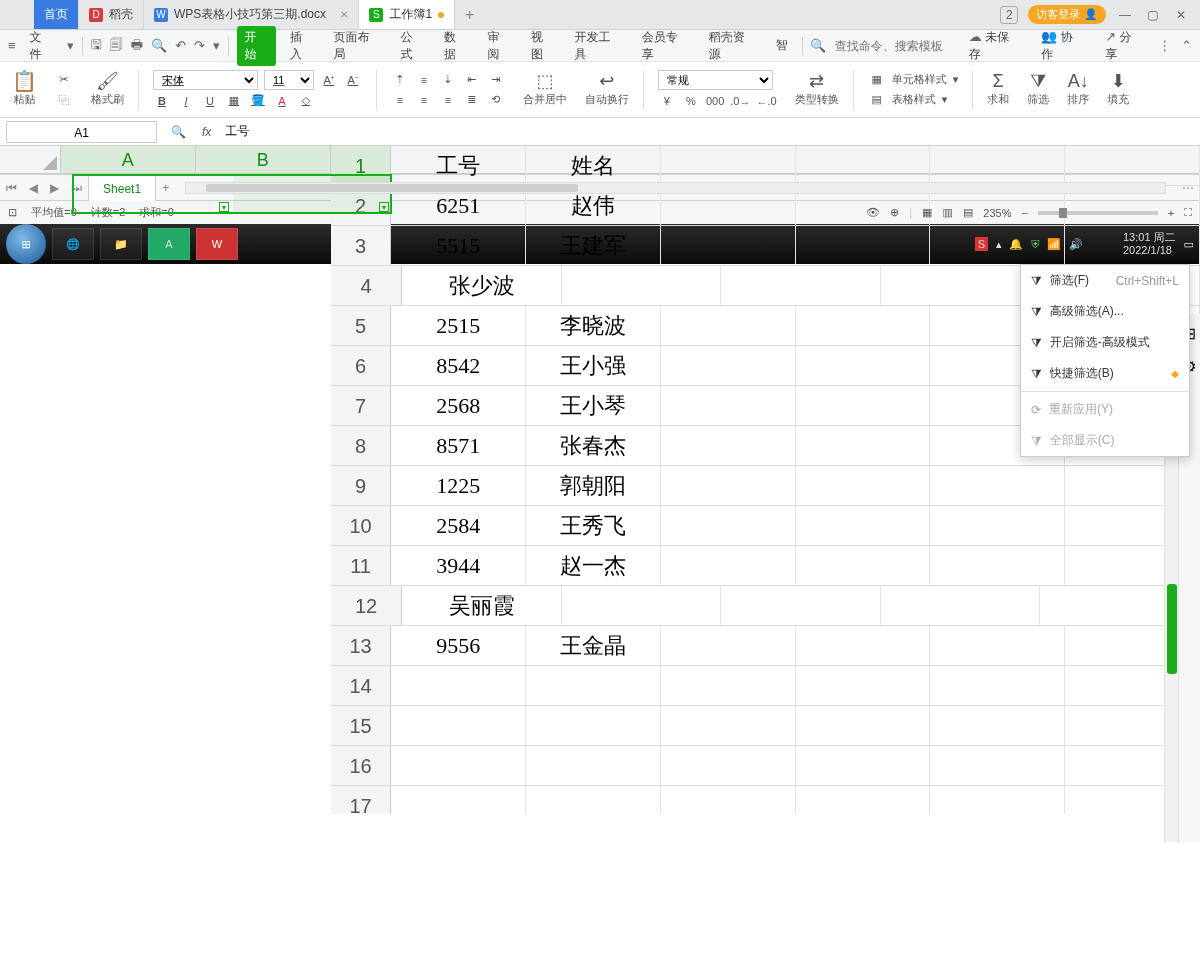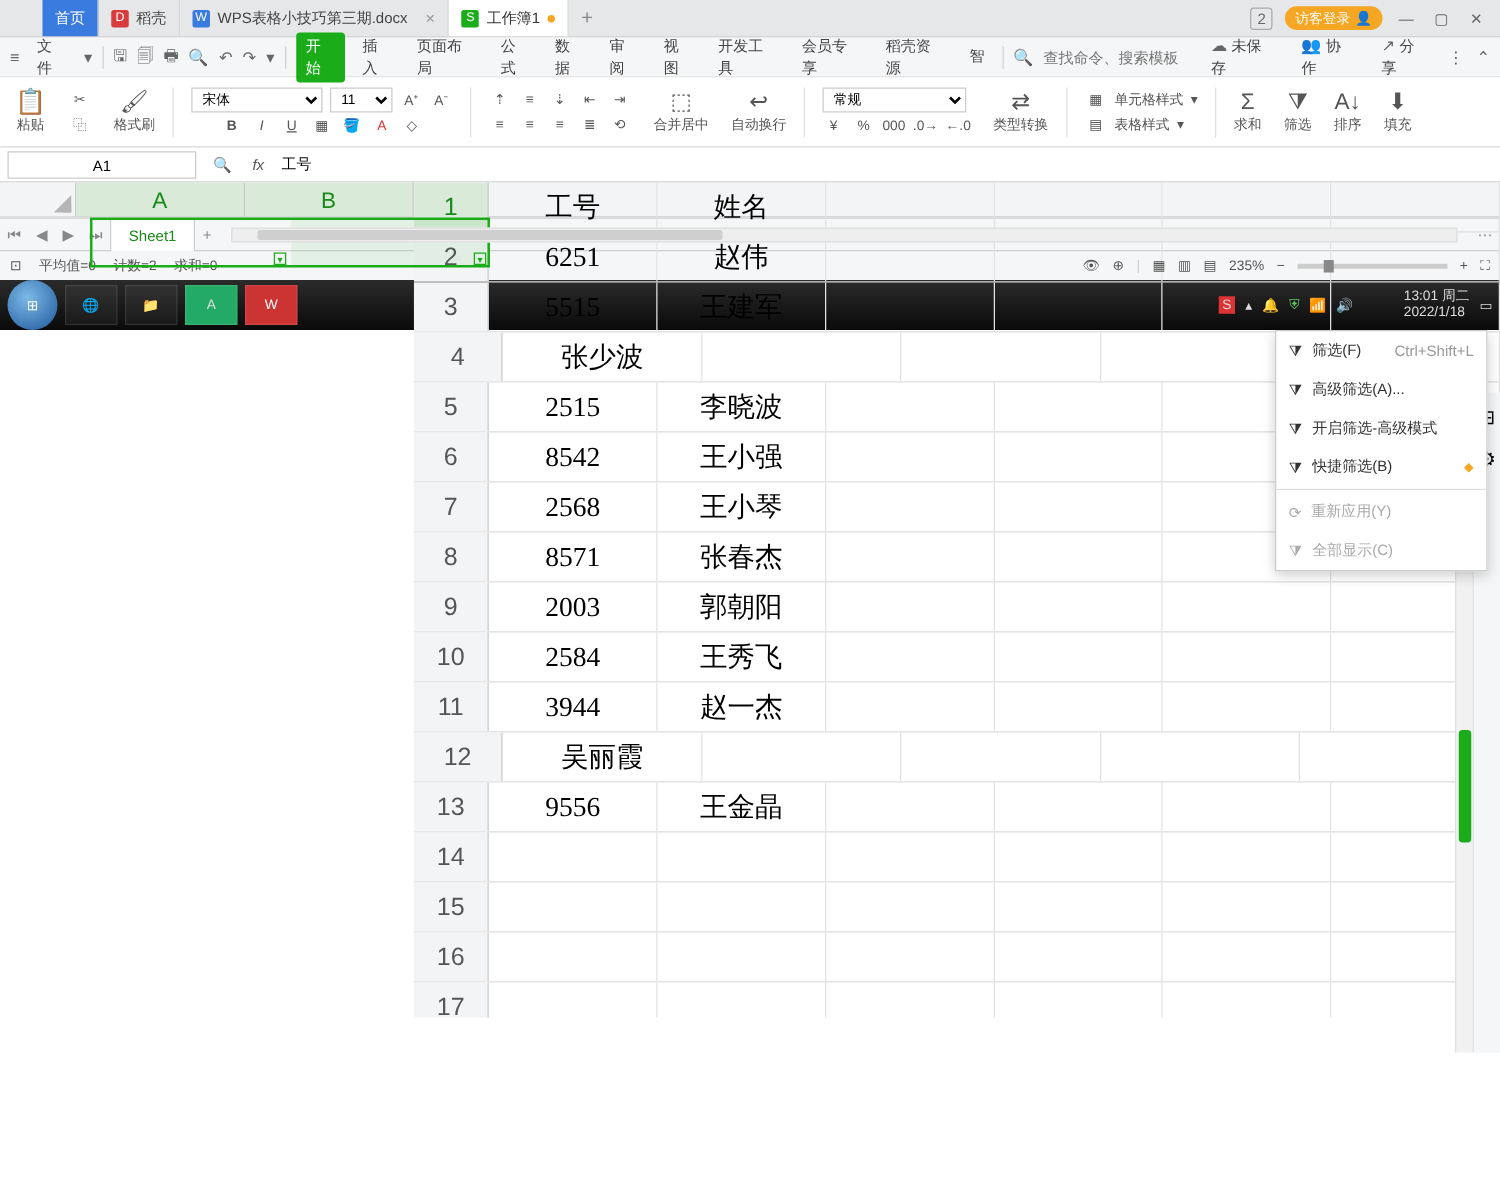--- a/index.html
+++ b/index.html
@@ -176,21 +176,21 @@
       </div>
     <div class="rrow">
         <span class="rbtn">⿻</span>
       </div>
   </div>
   <div class="rgroup">
     <span class="rbtn" style="font-size:18px;">🖌</span>
     <span>格式刷</span>
   </div>
   <div class="rsep"></div>
-  <div class="rgroup" style="align-items:center;">
+  <div class="rgroup" style="align-items:flex-start;text-decoration:underline;">
     <div class="rrow">
       <select class="fontsel w1"><option>宋体</option></select>
       <select class="fontsel w2"><option>11</option></select>
       <span class="rbtn">A⁺</span>
       <span class="rbtn">A⁻</span>
     </div>
     <div class="rrow">
       <span class="rbtn">
           <b>B</b>
         </span>
@@ -357,21 +357,21 @@
           <div class="rh ">8</div>
   <div class="cell">8571</div>
   <div class="cell">张春杰</div>
   <div class="cell"></div>
   <div class="cell"></div>
   <div class="cell"></div>
   <div class="cell"></div>
         </div>
         <div class="row">
           <div class="rh ">9</div>
-  <div class="cell">2003</div>
+  <div class="cell">1225</div>
   <div class="cell">郭朝阳</div>
   <div class="cell"></div>
   <div class="cell"></div>
   <div class="cell"></div>
   <div class="cell"></div>
         </div>
         <div class="row">
           <div class="rh ">10</div>
   <div class="cell">2584</div>
   <div class="cell">王秀飞</div>

